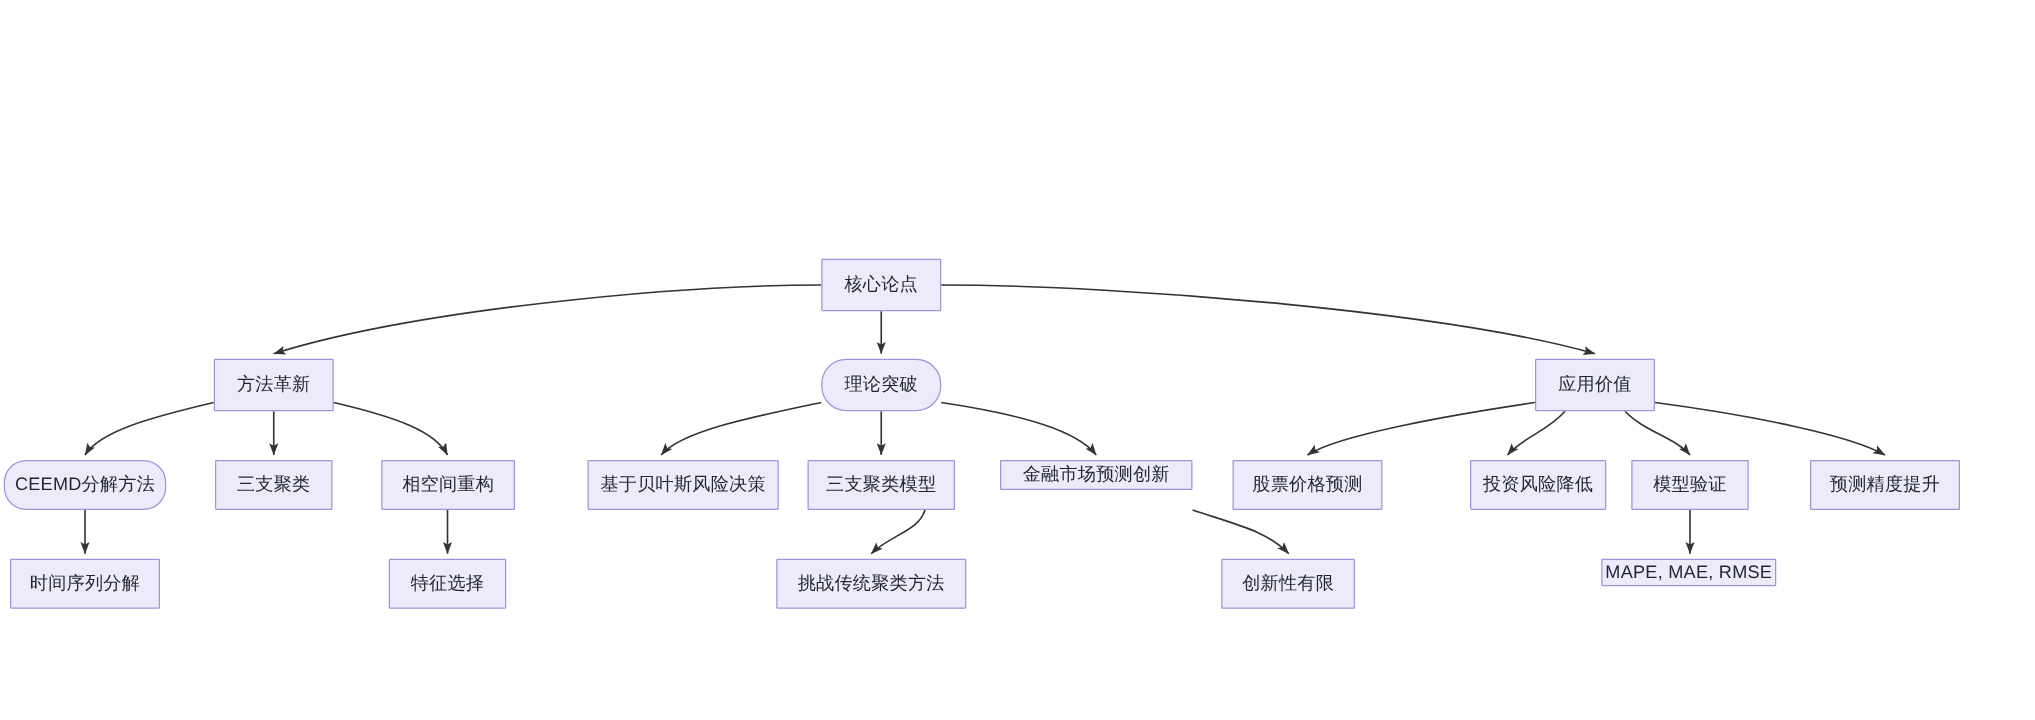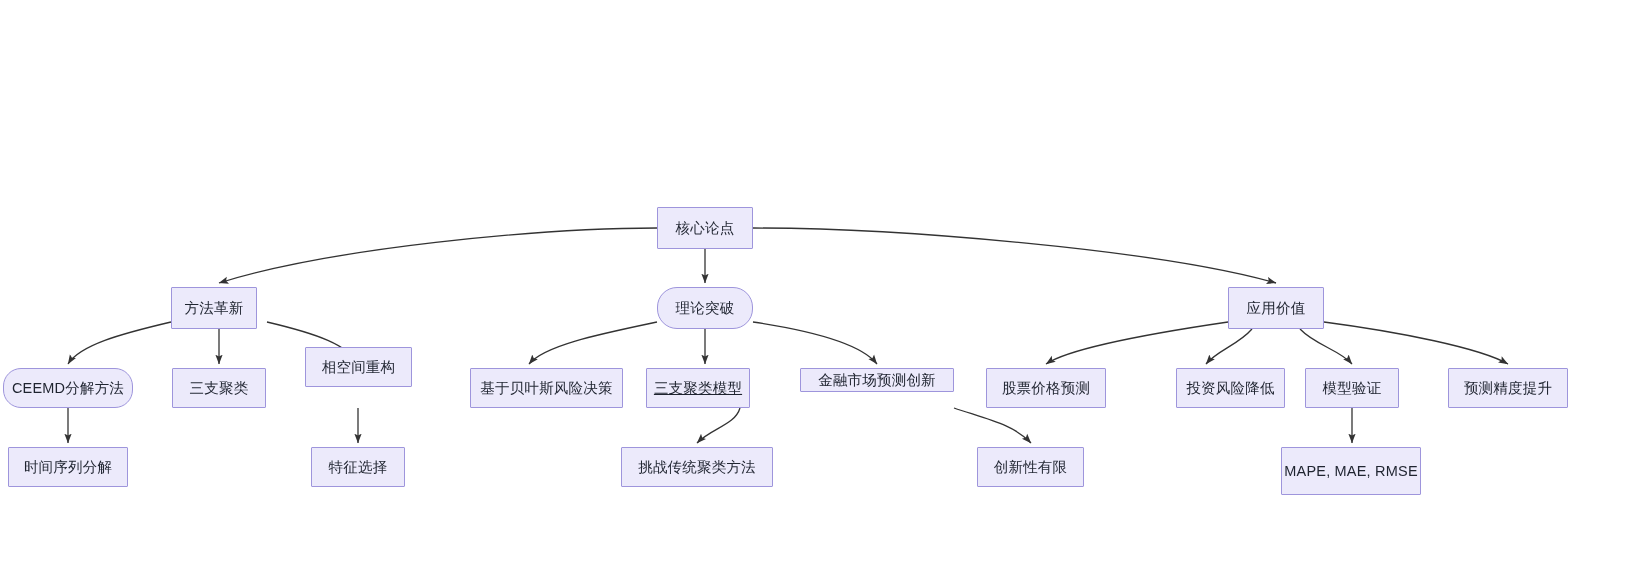--- a/index.html
+++ b/index.html
@@ -75,42 +75,42 @@
         <path class="edge-path" d="M 358,408 L 358,443" marker-end="url(#arrow)"></path>
         <path class="edge-path" d="M 740,408 C 735,425 712,428 697,443" marker-end="url(#arrow)"></path>
         <path class="edge-path" d="M 954,408 C 990,420 1014,425 1031,443" marker-end="url(#arrow)"></path>
         <path class="edge-path" d="M 1352,408 L 1352,443" marker-end="url(#arrow)"></path>
       </g>
   </svg>
   <div id="nodes">
       <div class="node" style="left: 657px; top: 207px; width: 96px; height: 42px;">
         <span class="node-label">核心论点</span>
       </div>
-      <div class="node" style="left: 171px; top: 287px; width: 86px; height: 42px; font-family: Liberation Serif, serif;">
+      <div class="node" style="left: 171px; top: 287px; width: 96px; height: 42px; font-family: Liberation Serif, serif;">
         <span class="node-label">方法革新</span>
       </div>
       <div class="node" style="left: 657px; top: 287px; width: 96px; height: 42px; border-radius: 20px;">
         <span class="node-label">理论突破</span>
       </div>
       <div class="node" style="left: 1228px; top: 287px; width: 96px; height: 42px;">
         <span class="node-label">应用价值</span>
       </div>
       <div class="node" style="left: 3px; top: 368px; width: 130px; height: 40px; border-radius: 18px;">
         <span class="node-label">CEEMD分解方法</span>
       </div>
       <div class="node" style="left: 172px; top: 368px; width: 94px; height: 40px;">
         <span class="node-label">三支聚类</span>
       </div>
-      <div class="node" style="left: 305px; top: 347px; width: 107px; height: 40px;">
+      <div class="node" style="left: 305px; top: 368px; width: 107px; height: 40px;">
         <span class="node-label">相空间重构</span>
       </div>
       <div class="node" style="left: 452px; top: 368px; width: 153px; height: 40px; margin-left: 18px;">
         <span class="node-label">基于贝叶斯风险决策</span>
       </div>
-      <div class="node" style="left: 646px; top: 368px; width: 104px; height: 40px; text-decoration: underline;">
+      <div class="node" style="left: 646px; top: 368px; width: 118px; height: 40px;">
         <span class="node-label">三支聚类模型</span>
       </div>
       <div class="node" style="left: 800px; top: 368px; width: 154px; height: 24px;">
         <span class="node-label">金融市场预测创新</span>
       </div>
       <div class="node" style="left: 986px; top: 368px; width: 120px; height: 40px;">
         <span class="node-label">股票价格预测</span>
       </div>
       <div class="node" style="left: 1176px; top: 368px; width: 109px; height: 40px;">
         <span class="node-label">投资风险降低</span>
@@ -126,17 +126,17 @@
       </div>
       <div class="node" style="left: 311px; top: 447px; width: 94px; height: 40px;">
         <span class="node-label">特征选择</span>
       </div>
       <div class="node" style="left: 621px; top: 447px; width: 152px; height: 40px;">
         <span class="node-label">挑战传统聚类方法</span>
       </div>
       <div class="node" style="left: 977px; top: 447px; width: 107px; height: 40px;">
         <span class="node-label">创新性有限</span>
       </div>
-      <div class="node" style="left: 1281px; top: 447px; width: 140px; height: 48px;">
+      <div class="node" style="left: 1281px; top: 447px; width: 140px; height: 22px;">
         <span class="node-label">MAPE, MAE, RMSE</span>
       </div>
     </div>
 </div>
 
 </body></html>

